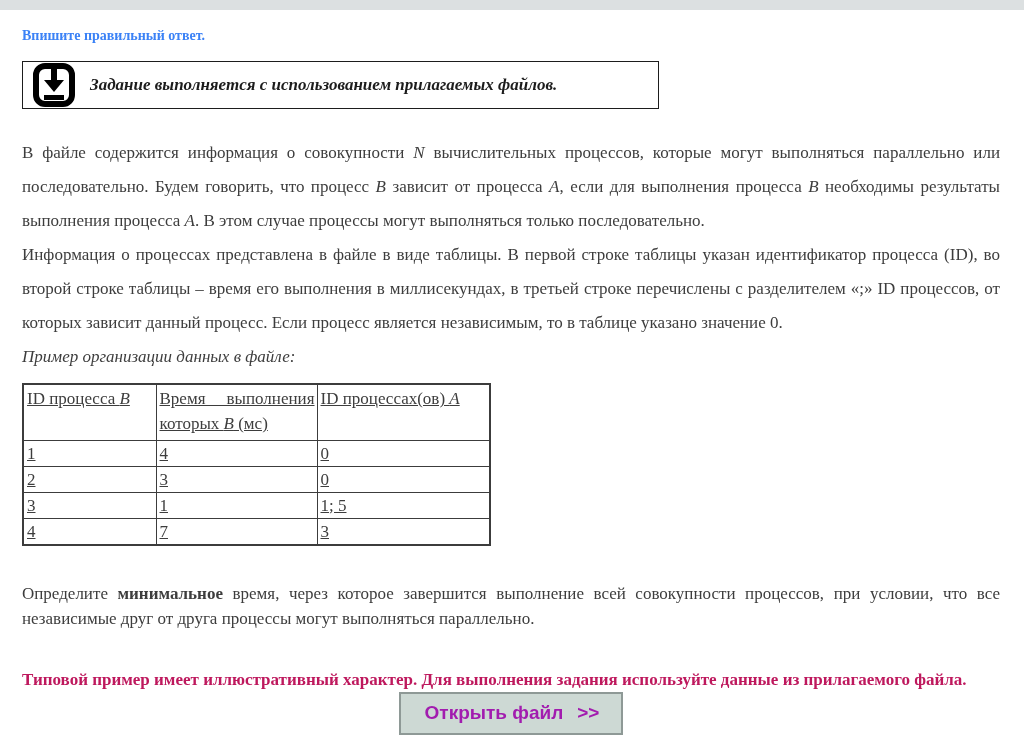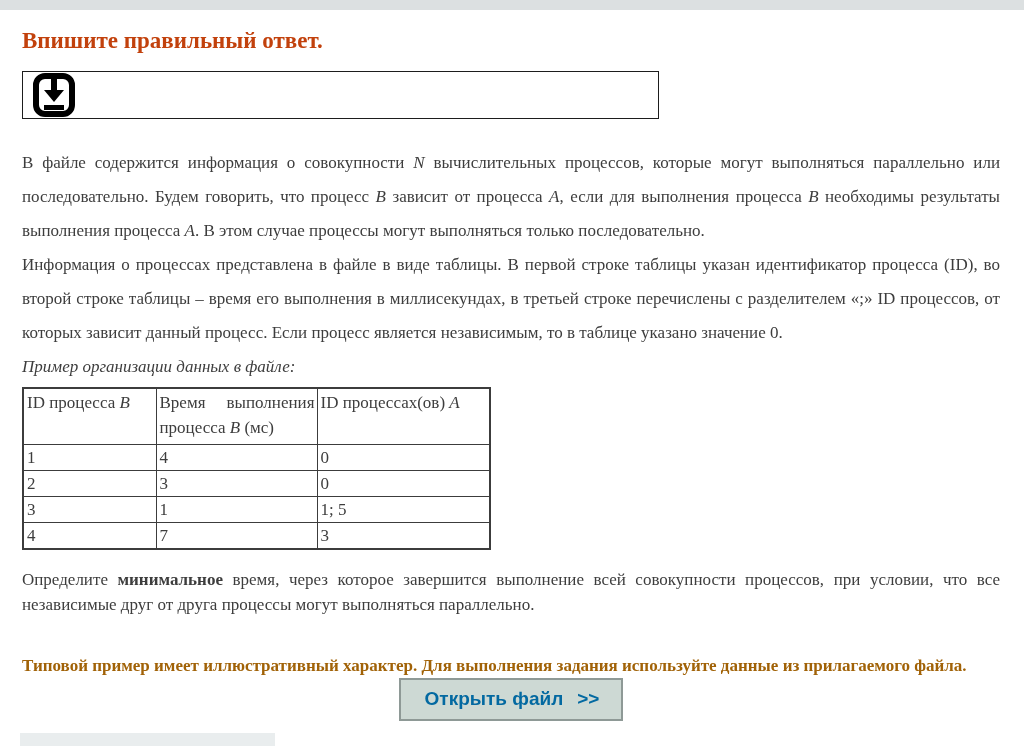--- a/index.html
+++ b/index.html
@@ -11,23 +11,23 @@
     overflow: hidden;
   }
   .topbar {
     width: 100%; height: 10px;
     background: #dce0e1;
   }
   .content {
     padding: 18px 24px 0 22px;
   }
   .page-title {
-    font-size: 23px;
-    font-weight: bold;
-    color: #c2410c;
+    font-size: 14px;
+    font-weight: bold;
+    color: #3b82f6;
   }
   .notice-box {
     margin-top: 17px;
     width: 637px; height: 48px;
     border: 1px solid #1d1d1d;
     display: flex;
     align-items: center;
   }
   .notice-icon {
     margin-left: 9px;
@@ -46,66 +46,67 @@
     margin-top: 27px;
     font-size: 17px;
     line-height: 34px;
     text-align: justify;
     color: #3d3d3d;
   }
   .var-italic { font-style: italic; }
   .caption-italic { font-style: italic; text-align: right; }
   .bold-inline { font-weight: bold; }
   table.example {
-    margin-top: 3px;
+    margin-top: 9px;
     border-collapse: collapse;
     table-layout: fixed;
     width: 469px;
     font-size: 17px;
+    text-decoration: underline;
   }
   table.example th, table.example td {
     border: 1px solid #3c3c3c;
     font-weight: normal;
     text-align: left;
     vertical-align: top;
     padding: 1px 2px 0 3px;
     line-height: 25px;
     overflow: hidden;
   }
   table.example { border: 2px solid #3c3c3c; }
   col.c1 { width: 133px; }
   col.c2 { width: 161px; }
   col.c3 { width: 173px; }
   table.example thead th { height: 56px; }
   table.example thead th.justified { text-align: justify; }
   table.example tbody td { height: 26px; line-height: 24px; }
   .question {
-    margin-top: 17px;
+    margin-top: 35px;
     font-size: 17px;
     line-height: 25px;
     text-align: justify;
     font-family: Liberation Serif, serif;
   }
   .note {
     margin-top: 36px;
     font-size: 17px;
     line-height: 25px;
     font-weight: bold;
     text-align: justify;
-    color: #a16207;
+    color: #be185d;
   }
   .button-row {
     margin-top: 0px;
     text-align: center;
   }
   .open-file-btn {
     display: inline-block;
     background: #cdd9d4;
     border: 2px solid #8e9996;
-    color: #0369a1;
+    color: #a21caf;
     font-family: "Liberation Sans", sans-serif;
     font-weight: bold;
     font-size: 19px;
     padding: 8px 22px 9px 24px;
     cursor: pointer;
   }
   .open-file-btn .arrows { margin-left: 14px; }
   .answer-input {
     display: block;
     margin-top: 12px;
@@ -130,40 +131,41 @@
   <div class="page-title">Впишите правильный ответ.</div>
 
   <div class="notice-box">
     <span class="notice-icon">
       <svg width="44" height="46" viewBox="0 0 44 46" xmlns="http://www.w3.org/2000/svg">
         <rect x="4" y="4" width="36" height="38" rx="9" fill="none" stroke="#000000" stroke-width="6"></rect>
         <path d="M19 7 h6 v11 h7 l-10 12 -10 -12 h7 z" fill="#000000"></path>
         <rect x="12" y="33" width="20" height="5" fill="#000000"></rect>
       </svg>
     </span>
+    <span class="notice-text">Задание выполняется с использованием прилагаемых файлов.</span>
   </div>
 
   <div class="textblock">
     <span>В файле содержится информация о совокупности </span><span class="var-italic">N</span><span> вычислительных процессов, которые могут выполняться параллельно или последовательно. Будем говорить, что процесс </span><span class="var-italic">B</span><span> зависит от процесса </span><span class="var-italic">A</span><span>, если для выполнения процесса </span><span class="var-italic">B</span><span> необходимы результаты выполнения процесса </span><span class="var-italic">A</span><span>. В этом случае процессы могут выполняться только последовательно.</span>
     <br>
     <span>Информация о процессах представлена в файле в виде таблицы. В первой строке таблицы указан идентификатор процесса (ID), во второй строке таблицы – время его выполнения в миллисекундах, в третьей строке перечислены с разделителем «;»  ID процессов, от которых зависит данный процесс. Если процесс является независимым, то в таблице указано значение 0.</span>
     <br>
     <span class="caption-italic">Пример организации данных в файле:</span>
   </div>
 
   <table class="example">
     <colgroup>
         <col class="c1">
         <col class="c2">
         <col class="c3">
       </colgroup>
     <thead>
       <tr>
         <th><span>ID процесса </span><span class="var-italic">B</span><span></span></th>
-        <th class="justified"><span>Время выполнения процесса </span><span class="var-italic">B</span><span> (мс)</span></th>
+        <th class="justified"><span>Время выполнения которых </span><span class="var-italic">B</span><span> (мс)</span></th>
         <th><span>ID процессах(ов) </span><span class="var-italic">A</span><span></span></th>
       </tr>
     </thead>
     <tbody>
       <tr>
         <td>1</td>
         <td>4</td>
         <td>0</td>
       </tr>
       <tr>

